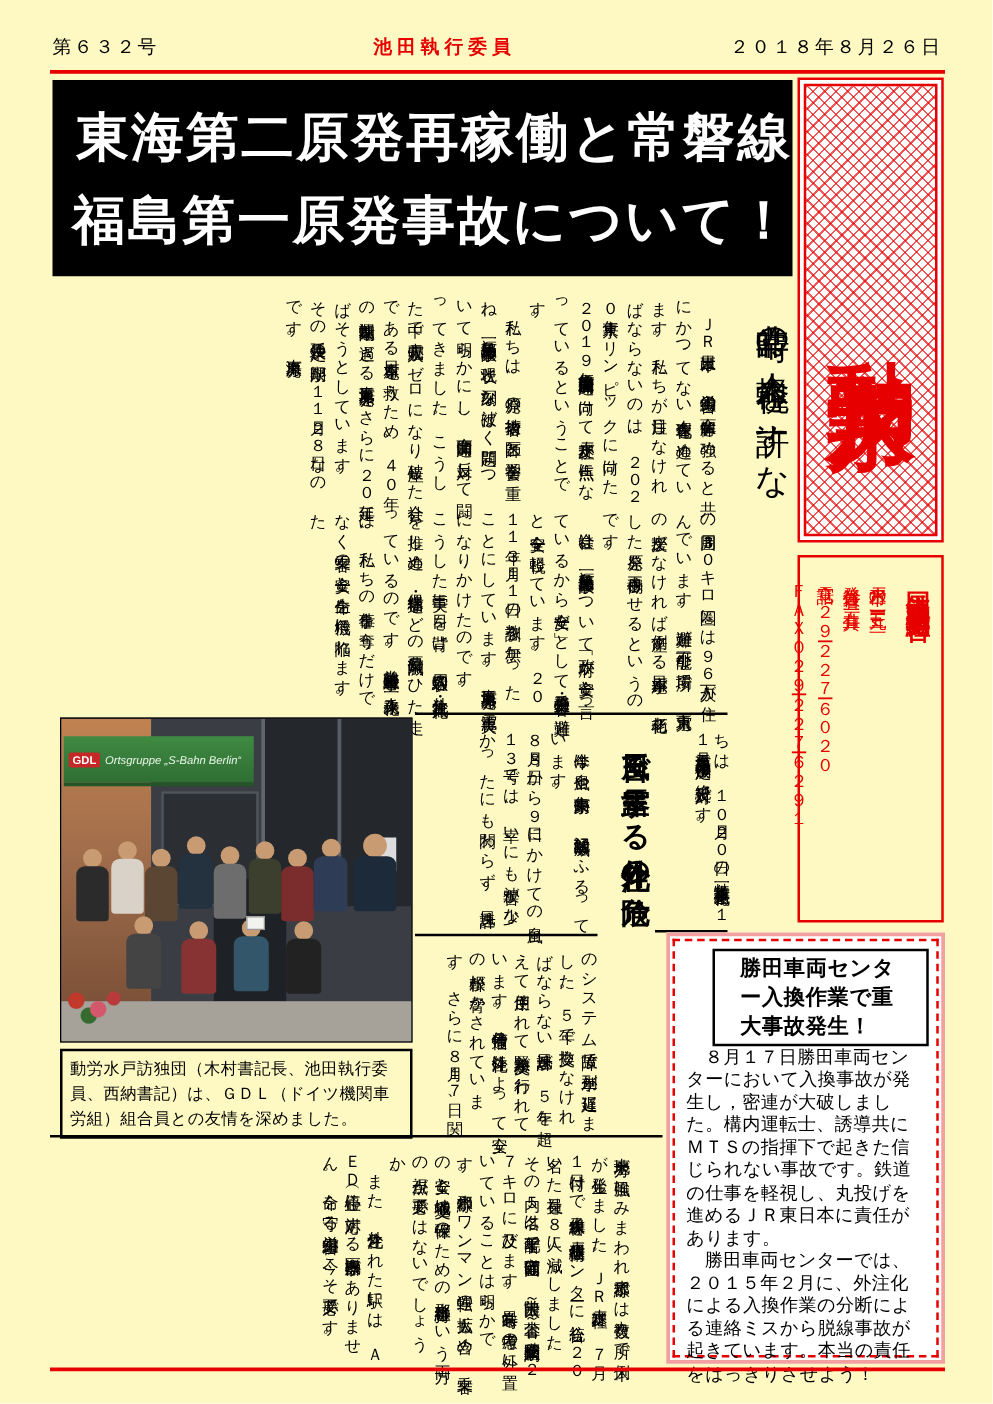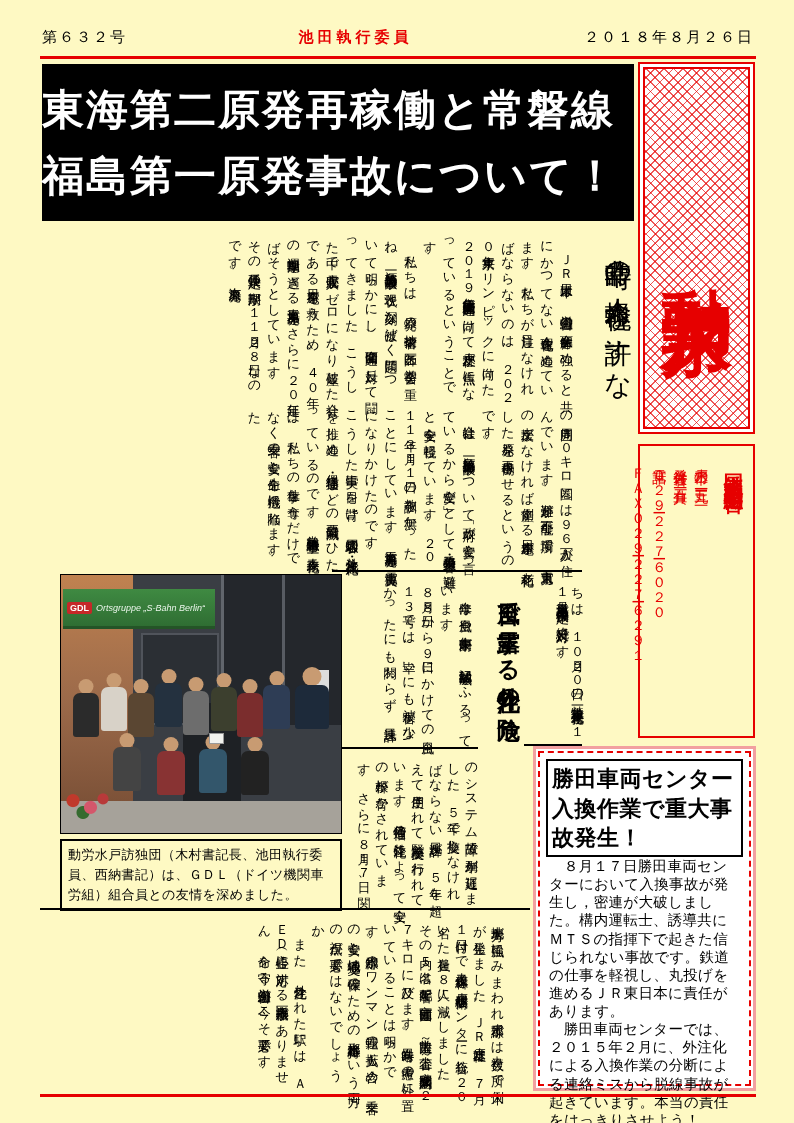--- a/index.html
+++ b/index.html
@@ -8,21 +8,21 @@
   .page { position:relative; width:794px; height:1123px; background:#fef9c3; overflow:hidden; margin:0 auto; }
 
   
   .hdr { position:absolute; left:42px; top:28px; width:712px; display:flex; justify-content:space-between; align-items:baseline; font-size:15px; letter-spacing:2px; }
   .hdr .ttl { color:#e60000; font-weight:bold; letter-spacing:4px; }
   .rule-red { position:absolute; background:#e60000; }
   .rule-blk { position:absolute; background:#000; }
 
   
   .banner { position:absolute; left:42px; top:64px; width:592px; height:157px; background:#000; color:#fff;
-            display:flex; flex-direction:column; justify-content:center; text-align:left;
+            display:flex; flex-direction:column; justify-content:center; text-align:right;
             font-family:"Liberation Sans","DejaVu Sans",sans-serif; font-weight:900; font-size:42px; letter-spacing:2px; line-height:1.55; }
 
   
   .masthead { position:absolute; left:638px; top:62px; width:117px; height:372px; border:2px solid #e60000; padding:3px; background:#fff; }
   .masthead .inner { width:100%; height:100%; border:2px solid #e60000; display:flex; align-items:center; justify-content:center;
      background-image:
        repeating-linear-gradient(45deg,  rgba(230,0,0,.65) 0 1.3px, transparent 1.3px 6.5px),
        repeating-linear-gradient(-45deg, rgba(230,0,0,.65) 0 1.3px, transparent 1.3px 6.5px); }
   .masthead .name { writing-mode:vertical-rl; text-orientation:upright; color:#e60000; font-weight:bold; font-size:72px; letter-spacing:8px; line-height:1; }
 
@@ -41,21 +41,21 @@
   .a1-b1 { left:42px; top:232px; width:534px; height:166px; }
   .a1-b2 { left:42px; top:402px; width:534px; height:166px; }
   .a1-b3 { left:524px; top:578px; width:60px; height:166px; line-height:1.15; }
 
   .a2-head { left:478px; top:584px; width:46px; height:302px; font-size:23px; font-weight:bold; letter-spacing:1px; }
   .a2-b1 { left:332px; top:578px; width:142px; height:166px; line-height:1.45; }
   .a2-b2 { left:332px; top:754px; width:148px; height:152px; line-height:1.38; }
   .a2-b3 { left:42px; top:916px; width:464px; height:180px; line-height:1.38; }
 
   
-  .figure { position:absolute; left:60px; top:574px; width:282px;border-radius:14px; }
+  .figure { position:absolute; left:48px; top:574px; width:282px;border-radius:14px; }
   .photo { position:relative; width:282px; height:260px; border:1px solid #000; background:#4b4f54; overflow:hidden; }
   .photo div { position:absolute; }
   .brick { left:0; top:0; width:72px; height:226px; background:linear-gradient(180deg,#c08250 0%,#9c6a4a 55%,#7d5238 100%); }
   .wallr { left:72px; top:0; width:210px; height:226px; background:#3a3e44; }
   .win1 { left:160px; top:0; width:122px; height:150px; background:#24272c; border-left:3px solid #61656c; }
   .win1:after{ content:""; position:absolute; left:58px; top:0; width:3px; height:100%; background:#585c63; }
   .win2 { left:80px; top:58px; width:78px; height:92px; background:#2b2f34; border:2px solid #50545b; }
   .door { left:122px; top:128px; width:58px; height:98px; background:#1e2125; }
   .awning { left:2px; top:14px; width:152px; height:40px; background:linear-gradient(180deg,#3f8a42,#2f6e33); border-bottom:3px solid #245427;
             display:flex; align-items:center; gap:4px; padding:2px 4px; }
@@ -70,21 +70,21 @@
                 radial-gradient(circle at 40% 75%, #356b2f 0 6px, transparent 7px); }
   .person { position:absolute; }
   .person .head { position:absolute; left:50%; transform:translateX(-50%); top:0; width:15px; height:15px; border-radius:50%; background:#c89b72; }
   .person .torso { position:absolute; left:0; top:14px; width:100%; height:44px; border-radius:7px 7px 3px 3px; }
   .paper { left:148px; top:158px; width:15px; height:11px; background:#f2f2ee; border:1px solid #999; }
   .caption { margin-top:5px; border:2px solid #000; padding:4px 6px; font-size:13px; line-height:1.55; letter-spacing:0.4px; }
 
   
   .alert { position:absolute; left:533px; top:746px; width:223px; height:345px; border:3px solid #f2a0a0; background:#fff; padding:2px; }
   .alert .dash { width:100%; height:100%; border:2px dashed #e60000; padding:6px 6px 0; }
-  .alert .title { border:2px solid #000; padding:3px 4px 2px; font-weight:bold; font-size:22px; line-height:1.35; letter-spacing:0.5px; }
+  .alert .title { border:2px solid #000; padding:3px 20px 2px; font-weight:bold; font-size:17px; line-height:1.35; letter-spacing:0.5px;margin-left:24px; }
   .alert .body { margin-top:0; padding:0 3px; font-size:14.5px; line-height:1.25; white-space:pre-line; letter-spacing:0.3px; }
 </style>
 </head>
 <body>
 
 <div class="page">
 
   <div class="hdr">
     <span>第６３２号</span>
     <span class="ttl">池田執行委員</span>

